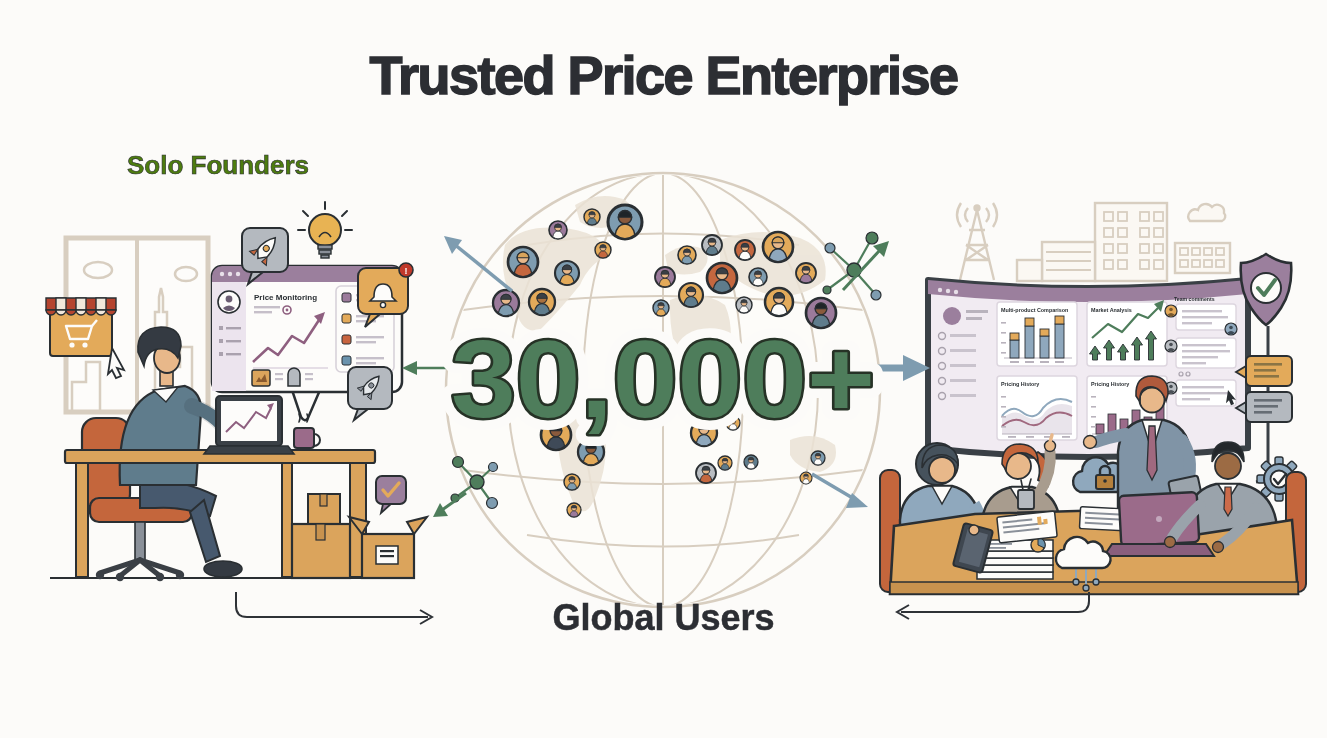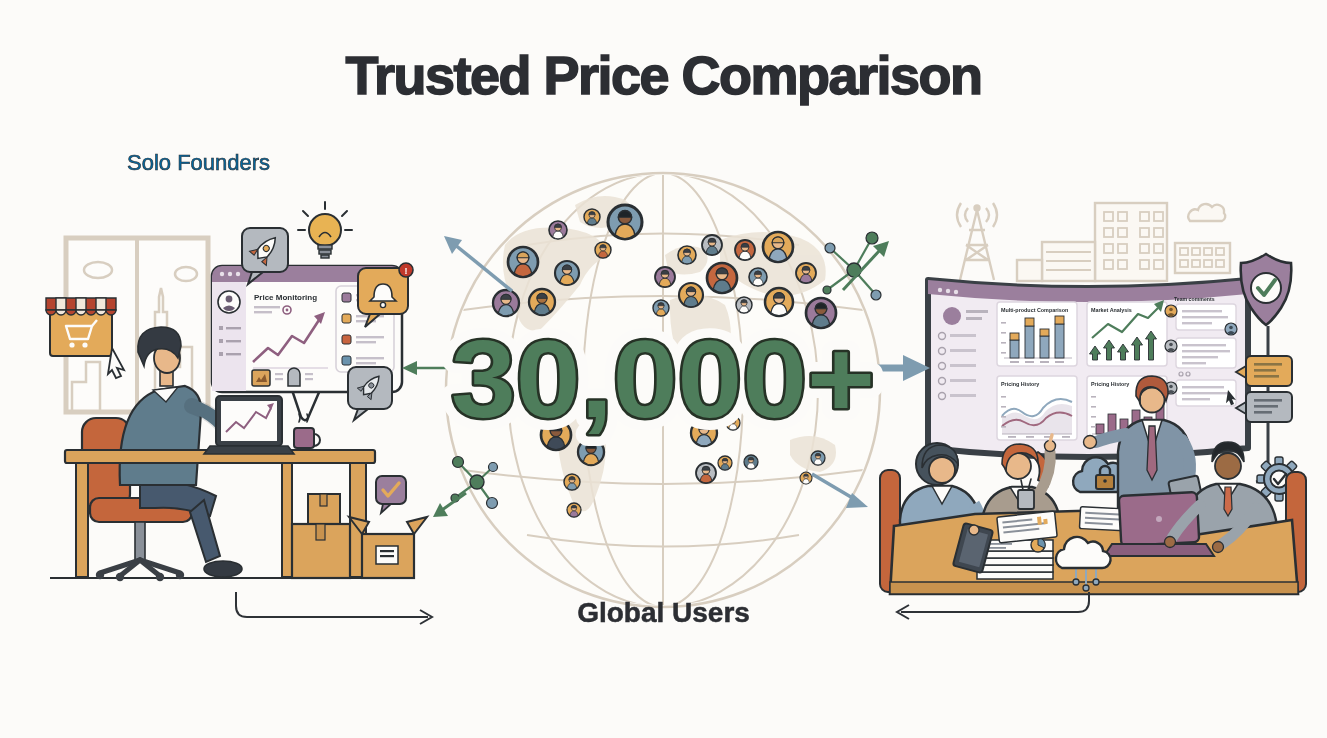--- a/index.html
+++ b/index.html
@@ -1,24 +1,24 @@
 <!DOCTYPE html>
 <html><head>
 <meta charset="utf-8">
 <style>
   html,body{margin:0;padding:0;background:#fcfbf9;}
   .canvas{position:relative;width:1327px;height:738px;background:#fcfbf9;overflow:hidden;
           font-family:"Liberation Sans",sans-serif;color:#2c2e33;}
   .abs{position:absolute;}
   .title{top:44px;left:0;width:100%;text-align:center;font-size:54px;font-weight:bold;
          letter-spacing:-1.5px;color:#2c2e33;-webkit-text-stroke:1.5px #2c2e33;}
-  .subhead{font-size:22px;font-weight:normal;color:#0369a1;-webkit-text-stroke:0.6px #2c2e33;}
+  .subhead{font-size:26px;font-weight:bold;color:#4d7c0f;-webkit-text-stroke:0.6px #2c2e33;}
   .subhead.solo{left:127px;top:150px;}
   .subhead.ent{left:962px;top:150px;}
-  .glabel{top:597px;left:0;width:100%;text-align:center;font-size:28px;font-weight:bold;
+  .glabel{top:597px;left:0;width:100%;text-align:center;font-size:36px;font-weight:bold;
           color:#2c2e33;-webkit-text-stroke:0.5px #2c2e33;}
   svg{position:absolute;overflow:visible;}
   svg text{font-family:"Liberation Sans",sans-serif;}
   .av{--bg:#e3aa5a;--shirt:#fdfcfa;--skin:#e8b88a;--hair:#3a3f45;}
 </style>
 </head>
 <body>
 
 <div class="canvas">
 
@@ -706,17 +706,17 @@
     </g>
     <g fill="none" stroke="#2e3237" stroke-width="2">
       <path d="M1089,592 L1089,601 Q1089,612 1078,612 L901,612"></path>
       <path d="M909,605 L897,612 L909,619"></path>
     </g>
 
     <text x="663" y="417" text-anchor="middle" font-size="110" font-weight="bold" textLength="424" lengthAdjust="spacingAndGlyphs" fill="#fcfbf9" stroke="#fcfbf9" stroke-width="24" stroke-linejoin="round" paint-order="stroke">30,000+</text>
     <text x="663" y="417" text-anchor="middle" font-size="110" font-weight="bold" textLength="424" lengthAdjust="spacingAndGlyphs" fill="#4e7d5b" stroke="#263226" stroke-width="5" stroke-linejoin="round" paint-order="stroke">30,000+</text>
   </svg>
 
-  <div class="abs title">Trusted Price Comparison</div>
+  <div class="abs title">Trusted Price Enterprise</div>
   <div class="abs subhead solo">Solo Founders</div>
   <div class="abs glabel">Global Users</div>
 
 </div>
 
 </body></html>

